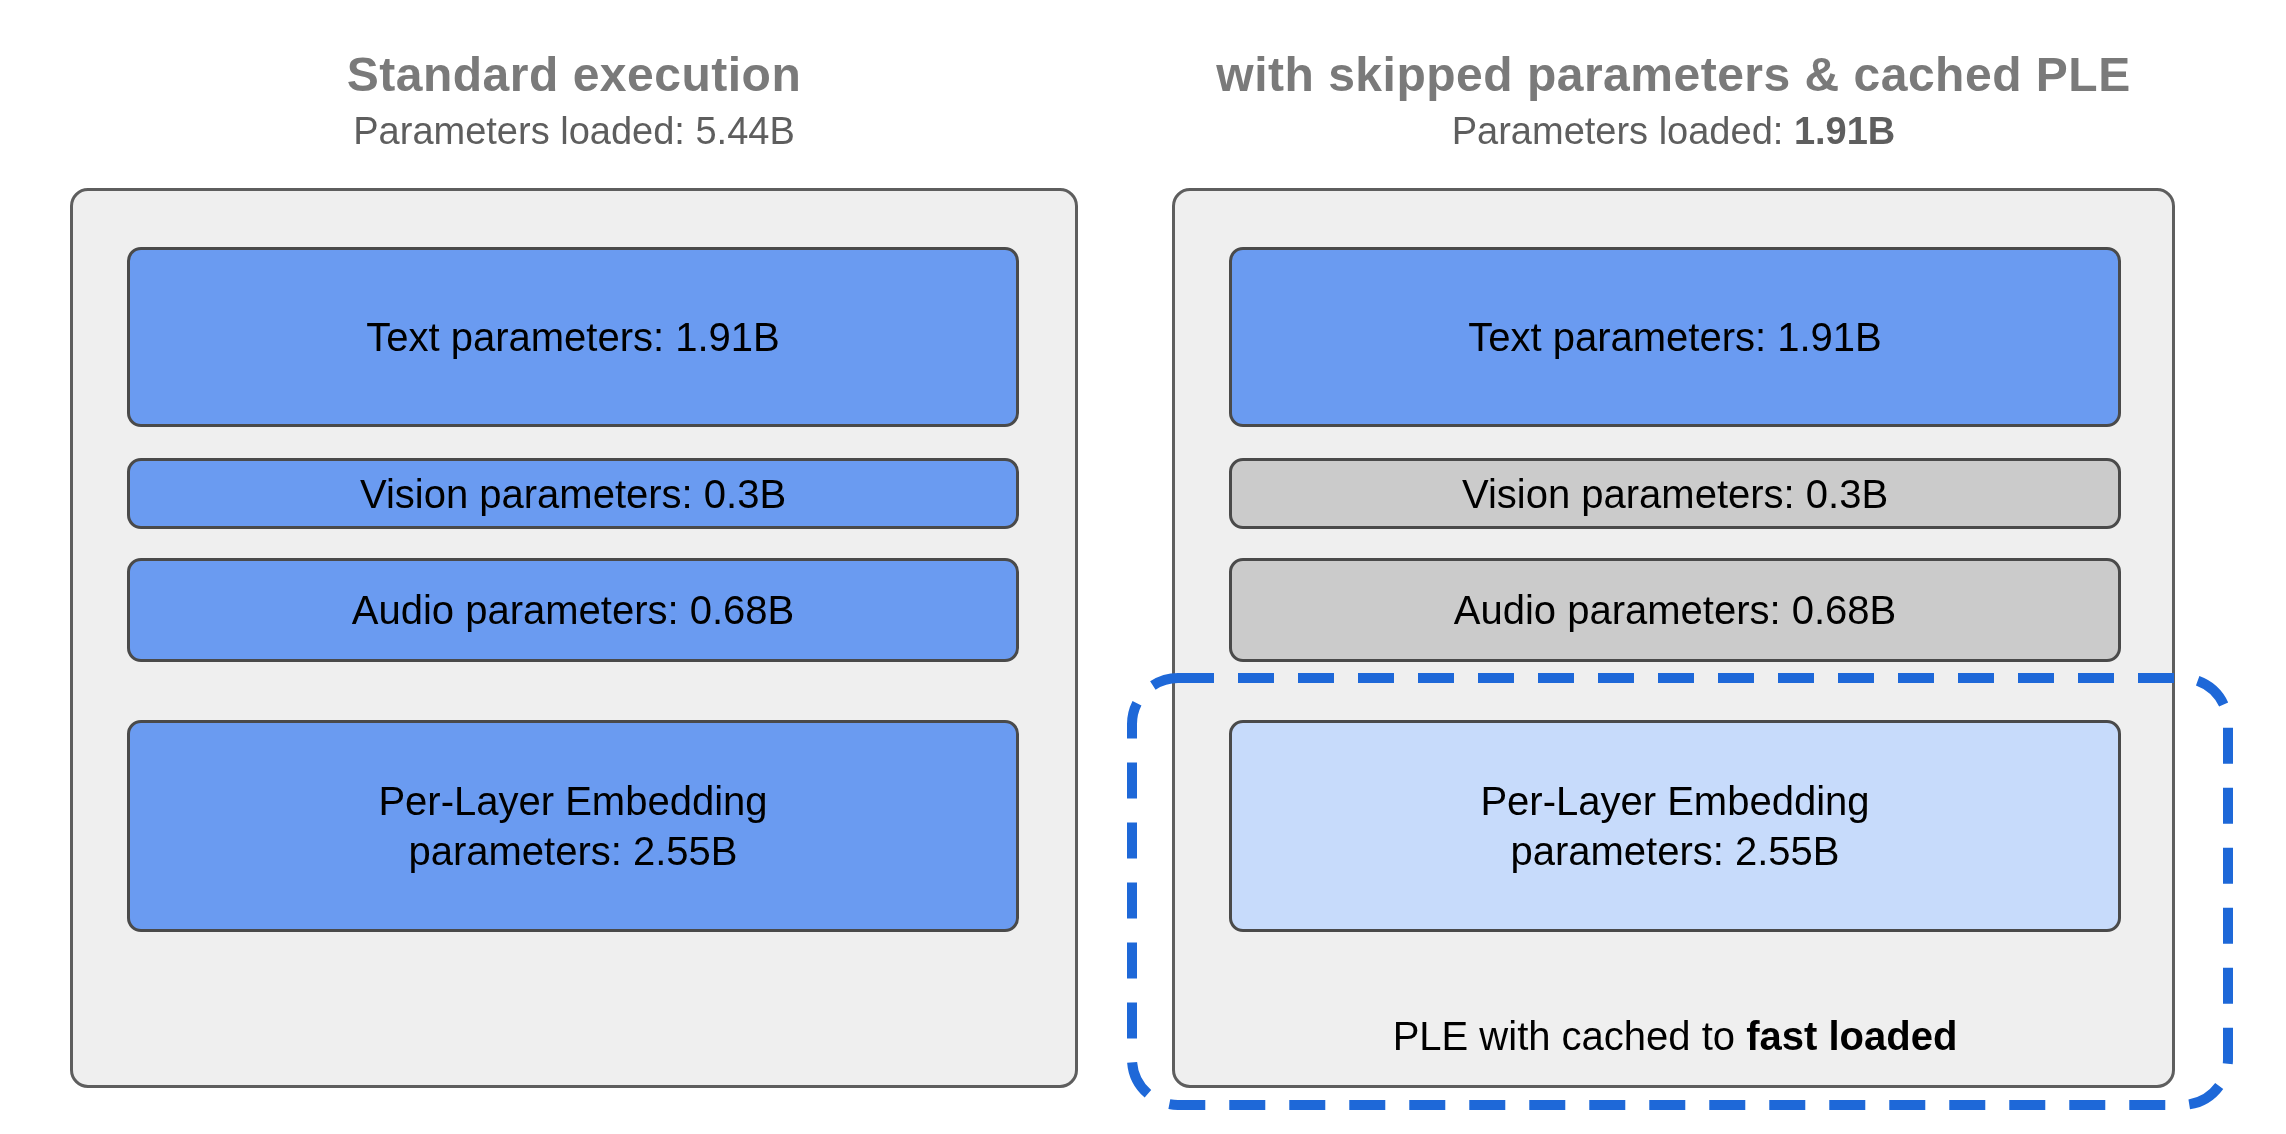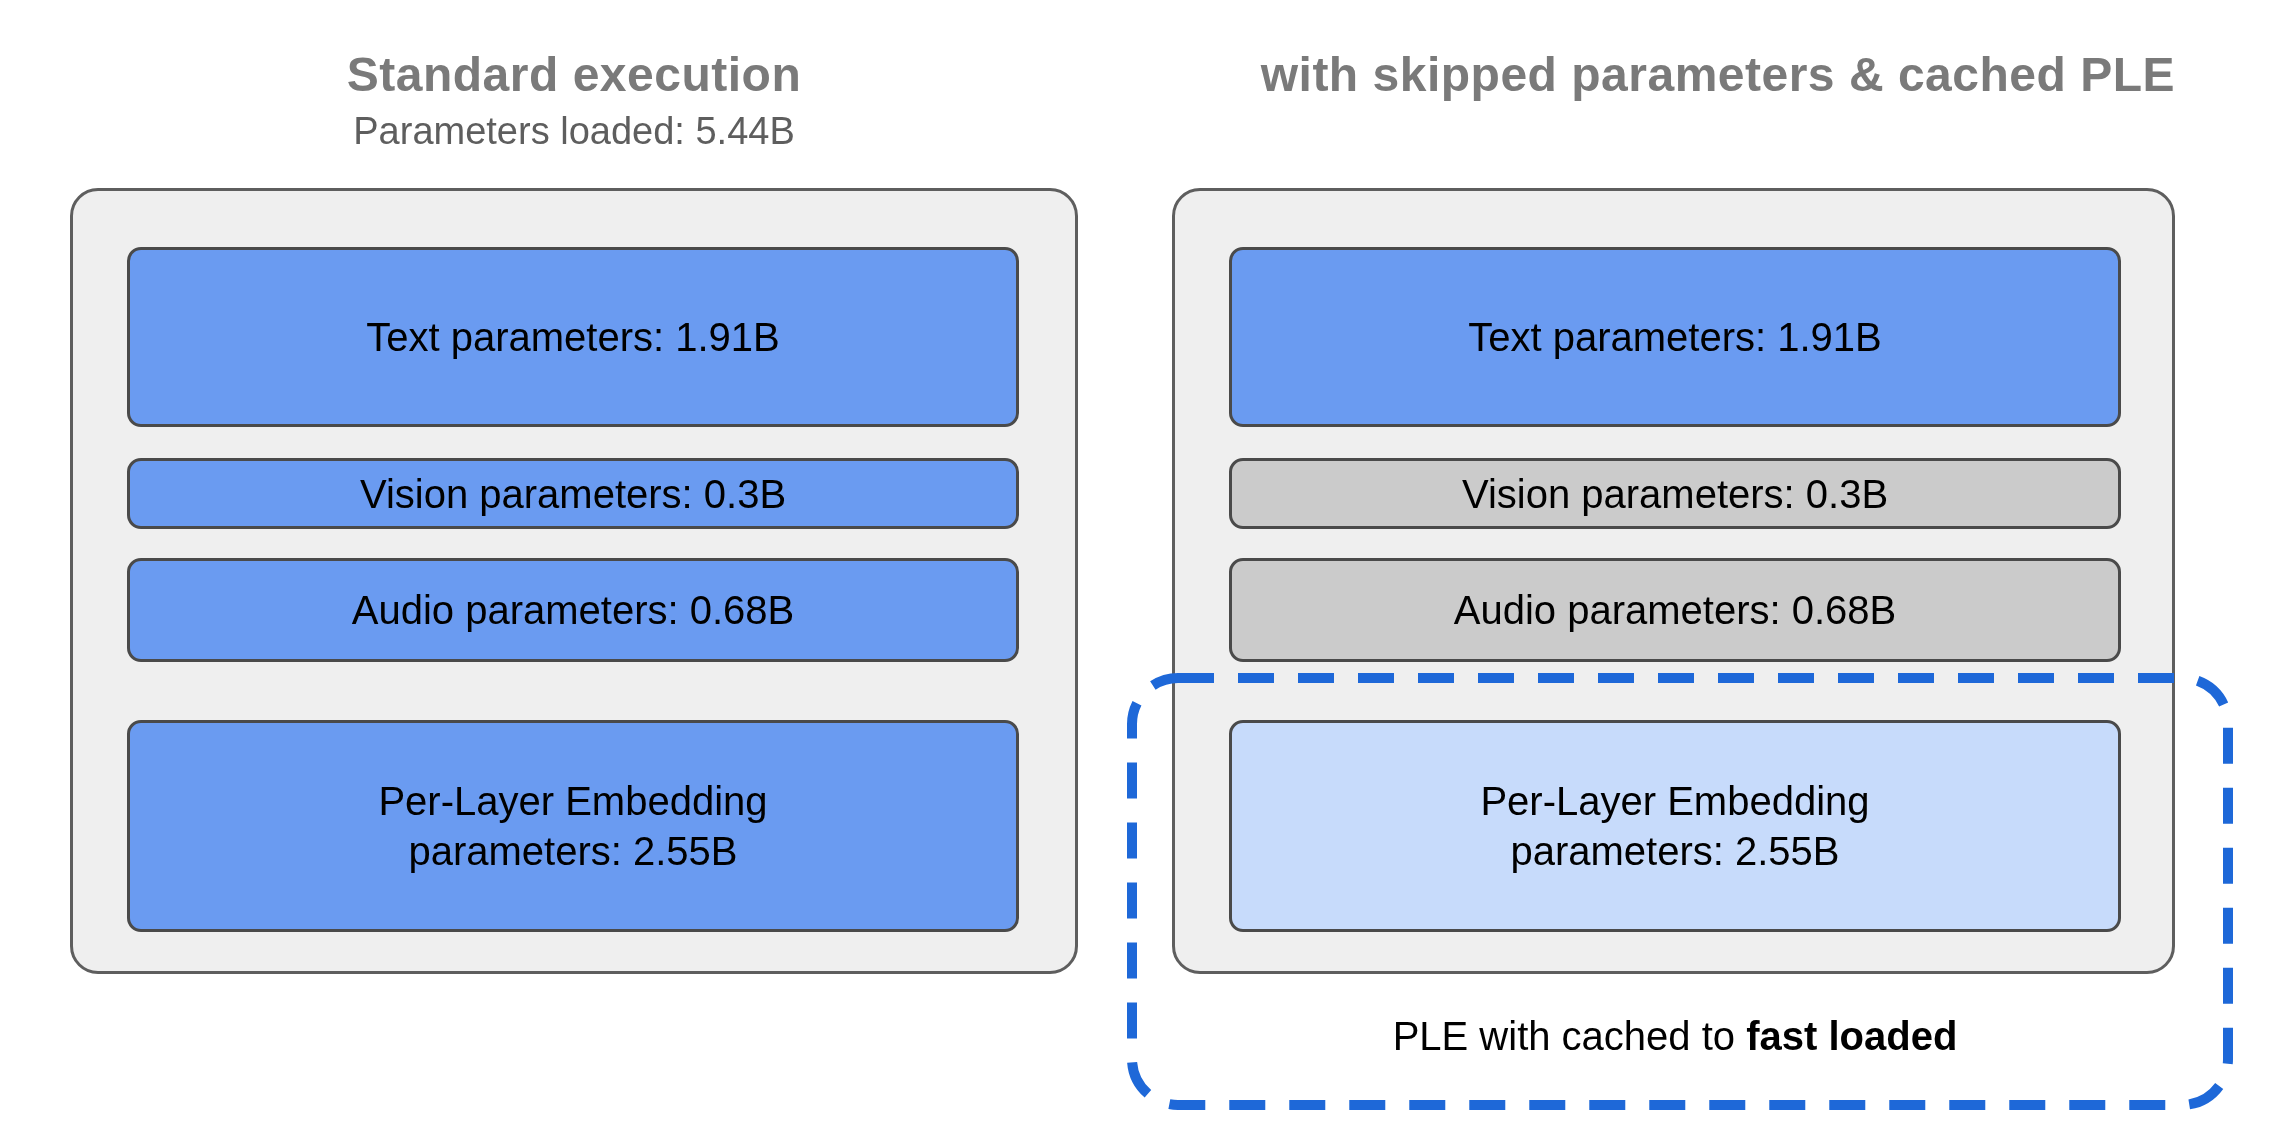--- a/index.html
+++ b/index.html
@@ -12,27 +12,27 @@
     text-align:center;line-height:58px;letter-spacing:0.5px;margin-top:24px;
   }
   .panel-subtitle{
     position:absolute;top:108px;height:46px;
     font-size:38px;color:var(--subtitle-gray);
     text-align:center;line-height:46px;white-space:pre-wrap;
   }
   .panel-subtitle b{font-weight:bold;}
 
   .title-left,.subtitle-left{left:70px;width:1008px;}
-  .title-right,.subtitle-right{left:1172px;width:1003px;text-align:right;}
+  .title-right,.subtitle-right{left:1172px;width:1003px;}
 
   .container{
-    position:absolute;top:188px;height:786px;box-sizing:border-box;
+    position:absolute;top:188px;height:900px;box-sizing:border-box;
     background:var(--panel-bg);
     border:3px solid var(--panel-border);
-    border-radius:28px;
+    border-radius:18px;
   }
   .container-left{left:70px;width:1008px;}
   .container-right{left:1172px;width:1003px;}
 
   .pbox{
     position:absolute;left:54px;width:892px;box-sizing:border-box;
     border:3px solid var(--box-border);border-radius:14px;
     display:flex;align-items:center;justify-content:center;
     text-align:center;
   }
@@ -77,20 +77,21 @@
     <div class="pbox fill-blue h-audio">
       <span class="box-label">Audio parameters: 0.68B</span>
     </div>
     <div class="pbox fill-blue h-ple">
       <span class="box-label">Per-Layer Embedding
 parameters: 2.55B</span>
     </div>
   </div>
 
   <div class="panel-title title-right">with skipped parameters &amp; cached PLE</div>
+  <div class="panel-subtitle subtitle-right"><span>Parameters loaded: </span><b>1.91B</b></div>
 
   <div class="container container-right">
     <div class="pbox fill-blue h-text">
       <span class="box-label">Text parameters: 1.91B</span>
     </div>
     <div class="pbox fill-gray h-vision">
       <span class="box-label">Vision parameters: 0.3B</span>
     </div>
     <div class="pbox fill-gray h-audio">
       <span class="box-label">Audio parameters: 0.68B</span>

